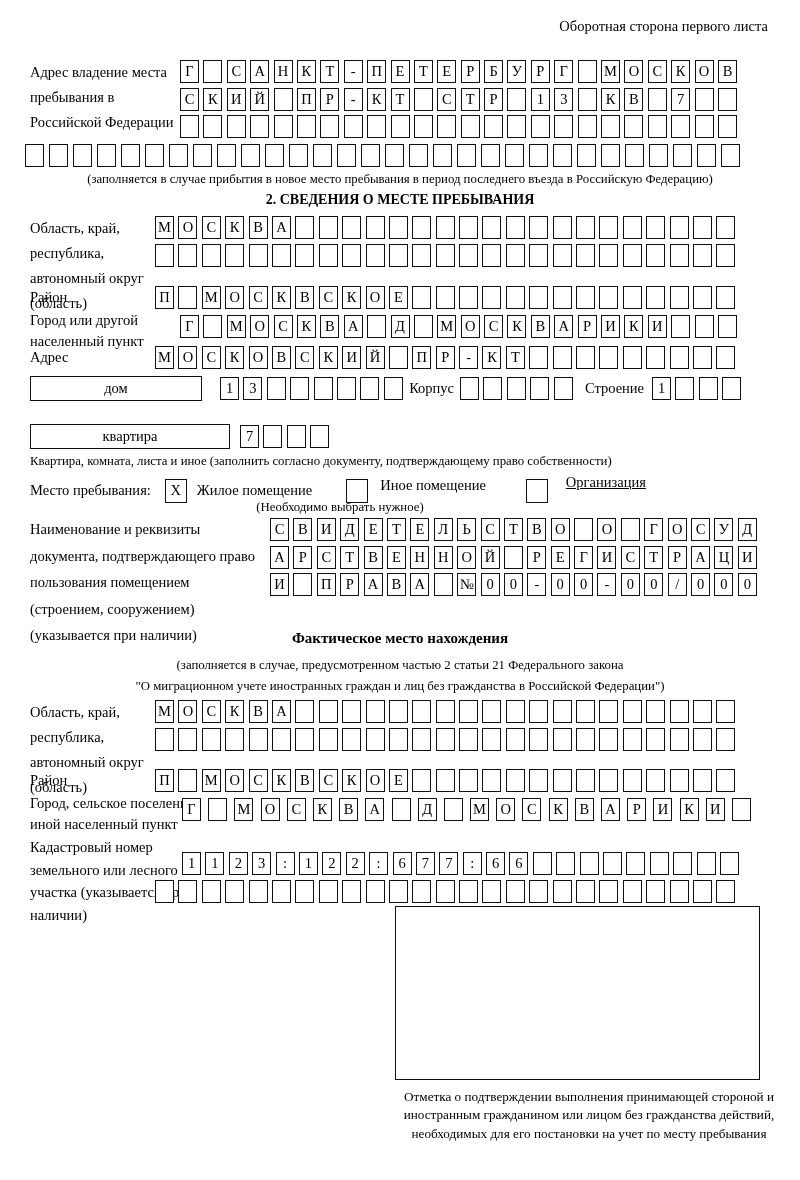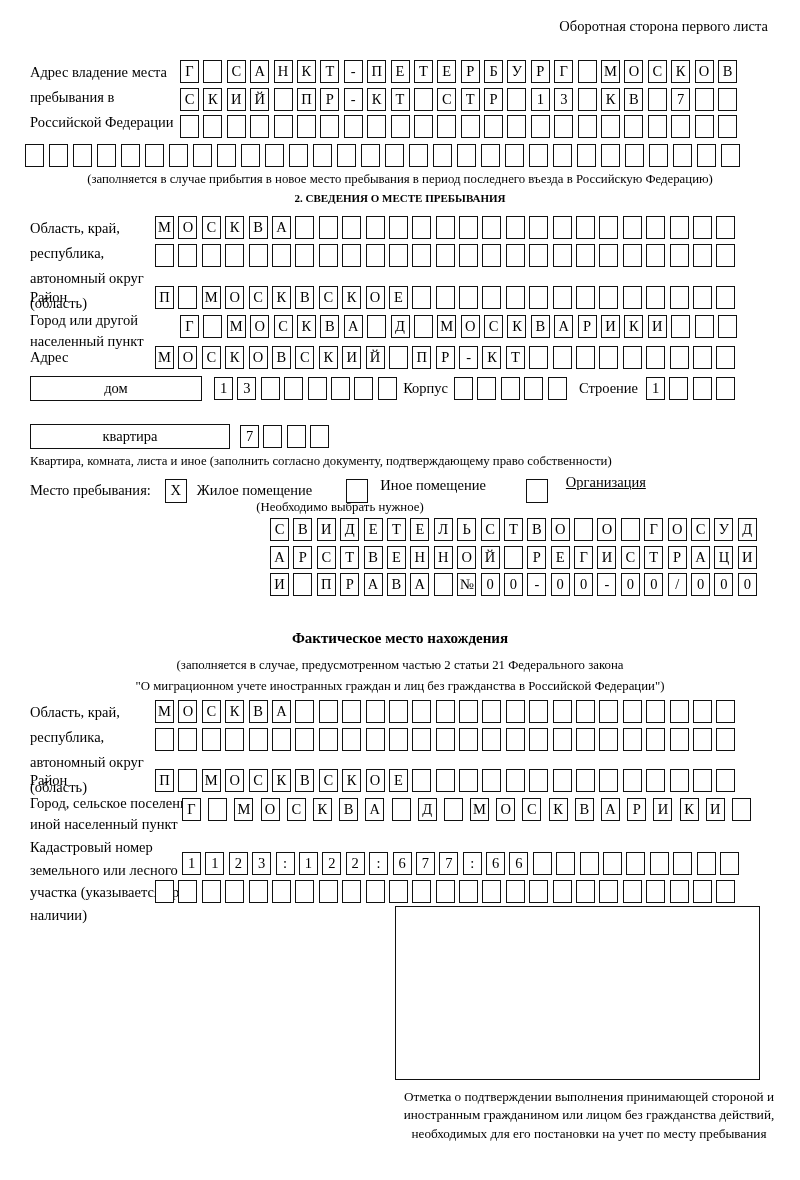--- a/index.html
+++ b/index.html
@@ -6,21 +6,21 @@
   .sheet{
     position:relative;width:800px;height:1180px;background:#ffffff;
     font-family:"Liberation Serif","DejaVu Serif",serif;color:#000;
     overflow:hidden;margin:0 auto;
   }
   .abs{position:absolute;}
   .page-header{font-size:14.5px;}
   .label{font-size:14.5px;line-height:25px;}
   .caption{font-size:12.8px;}
   .note{font-size:12.8px;text-align:center;width:740px;left:30px;}
-  .sec-title{font-size:11px;font-weight:bold;text-align:center;width:740px;left:30px;}
+  .sec-title{font-size:14px;font-weight:bold;text-align:center;width:740px;left:30px;}
   .cellrow{display:flex;}
   .cellrow .cell{
     flex:0 0 auto;width:19px;height:23px;margin-right:4.4px;
     border:1.6px solid #111;box-sizing:border-box;
     display:flex;align-items:center;justify-content:center;
     font-size:14.5px;line-height:1;background:#fff;
   }
   .cellrow.wide .cell{margin-right:7.2px;}
   .cellrow.fullwidth .cell{margin-right:5px;}
   .stack .cellrow{margin-bottom:4.6px;}
@@ -300,21 +300,21 @@
       <span class="cell"></span>
       <span class="cell"></span>
       <span class="cell"></span>
       <span class="cell"></span>
       <span class="cell"></span>
       <span class="cell"></span>
       <span class="cell"></span>
     </div>
 
   <div class="abs inline-flex" style="left:30px;top:376px;">
-    <div class="widebox" style="width:172px;margin-right:12px;">дом</div>
+    <div class="widebox" style="width:172px;margin-right:18px;">дом</div>
     <div class="cellrow">
         <span class="cell">1</span>
         <span class="cell">3</span>
         <span class="cell"></span>
         <span class="cell"></span>
         <span class="cell"></span>
         <span class="cell"></span>
         <span class="cell"></span>
         <span class="cell"></span>
       </div>
@@ -350,20 +350,21 @@
     <div class="smalllabel" style="margin-right:14px;">Место пребывания:</div>
     <div class="checkbox">X</div>
     <div class="smalllabel" style="margin:0 34px 0 10px;">Жилое помещение</div>
     <div class="checkbox"></div>
     <div class="smalllabel" style="margin:0 40px 10px 12px;">Иное помещение</div>
     <div class="checkbox"></div>
     <div class="smalllabel" style="margin:0 0 16px 18px;text-decoration:underline;">Организация</div>
   </div>
   <div class="abs caption" style="left:30px;top:500px;width:620px;text-align:center;">(Необходимо выбрать нужное)</div>
 
+  <div class="abs label" style="left:30px;top:516px;width:235px;line-height:26.5px;">Наименование и реквизиты документа, подтверждающего право пользования помещением (строением, сооружением) (указывается при наличии)</div>
   <div class="abs stack" style="left:270px;top:518px;">
     <div class="cellrow">
         <span class="cell">С</span>
         <span class="cell">В</span>
         <span class="cell">И</span>
         <span class="cell">Д</span>
         <span class="cell">Е</span>
         <span class="cell">Т</span>
         <span class="cell">Е</span>
         <span class="cell">Л</span>

